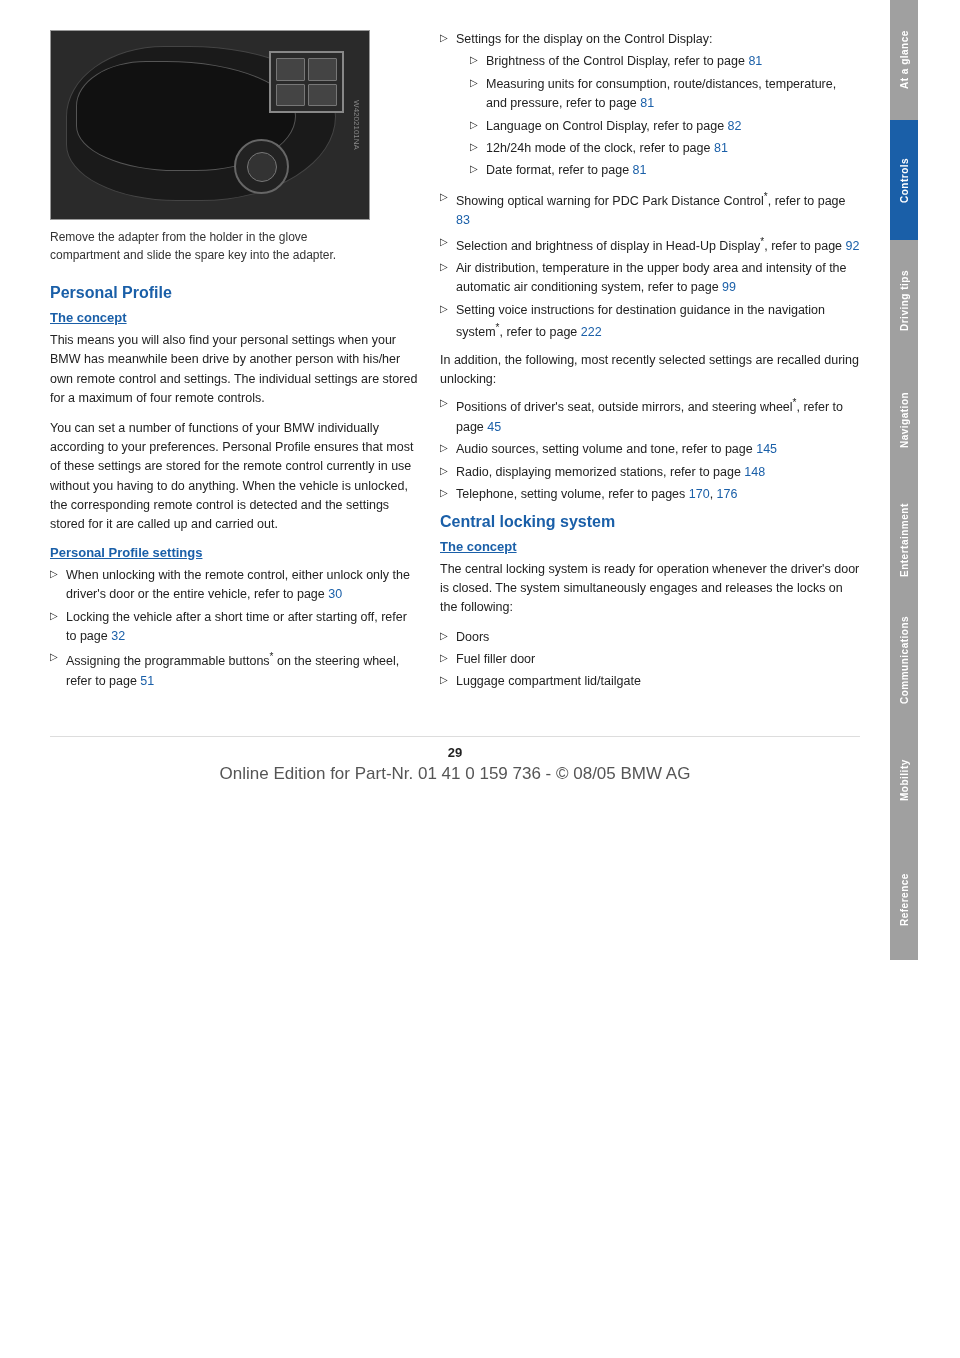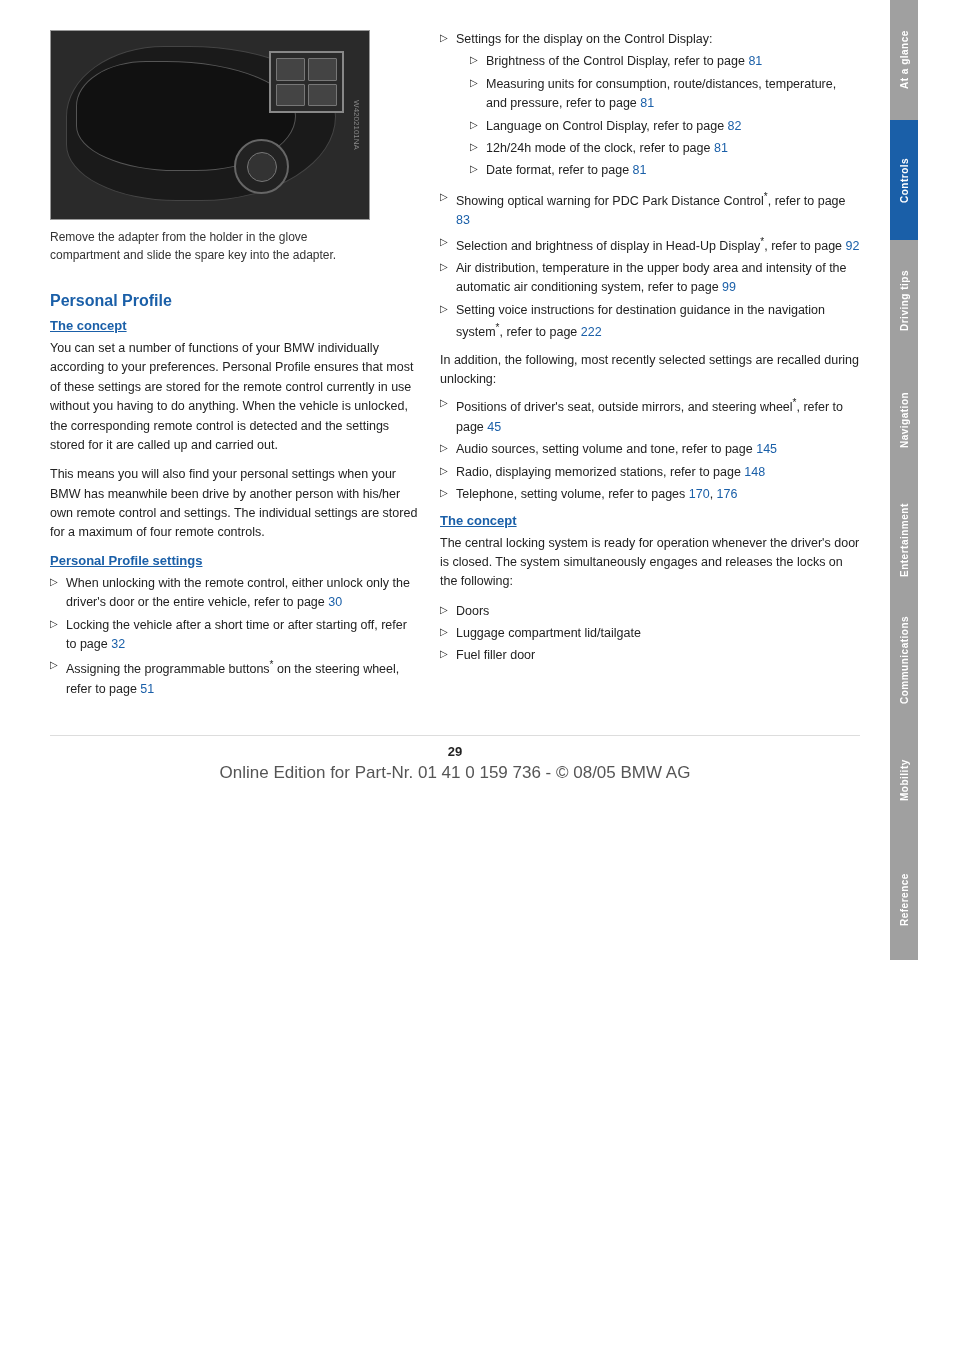--- a/index.html
+++ b/index.html
@@ -83,21 +83,21 @@
       top: 50%;
       transform: translateY(-50%);
       font-size: 8px;
       color: #888;
       writing-mode: vertical-rl;
     }
     .image-caption {
       font-size: 12px;
       color: #333;
       line-height: 1.5;
-      margin-bottom: 28px;
+      margin-bottom: 20px;
       width: 320px;
     }
 
     h2.section-heading {
       color: #1a5fa8;
       font-size: 16px;
       font-weight: bold;
       margin-bottom: 8px;
       margin-top: 4px;
     }
@@ -147,21 +147,21 @@
       color: #1a5fa8;
       text-decoration: none;
     }
     .asterisk { font-size: 10px; vertical-align: super; }
 
     .page-footer {
       display: flex;
       justify-content: space-between;
       align-items: center;
       flex-direction: column;
-      margin-top: 28px;
+      margin-top: 36px;
       border-top: 1px solid #ddd;
       padding-top: 8px;
     }
     .page-number {
       font-size: 13px;
       font-weight: bold;
       margin-bottom: 4px;
     }
     .footer-text {
       font-size: 17px;
@@ -201,22 +201,22 @@
             <div style="width:30px; height:30px; background:#333; border-radius:50%; border:1px solid #777;"></div>
           </div>
           <div class="watermark">W4202101NA</div>
         </div>
       </div>
       <p class="image-caption">Remove the adapter from the holder in the glove compartment and slide the spare key into the adapter.</p>
 
       <h2 class="section-heading">Personal Profile</h2>
 
       <h3 class="sub-heading">The concept</h3>
+      <p class="body-text">This means you will also find your personal settings when your BMW has meanwhile been drive by another person with his/her own remote control and settings. The individual settings are stored for a maximum of four remote controls.</p>
       <p class="body-text">You can set a number of functions of your BMW individually according to your preferences. Personal Profile ensures that most of these settings are stored for the remote control currently in use without you having to do anything. When the vehicle is unlocked, the corresponding remote control is detected and the settings stored for it are called up and carried out.</p>
-      <p class="body-text">This means you will also find your personal settings when your BMW has meanwhile been drive by another person with his/her own remote control and settings. The individual settings are stored for a maximum of four remote controls.</p>
 
       <h3 class="sub-heading">Personal Profile settings</h3>
       <ul class="bullet-list">
         <li>
           When unlocking with the remote control, either unlock only the driver's door or the entire vehicle, refer to page <a href="#" class="link-blue">30</a>
         </li>
         <li>
           Locking the vehicle after a short time or after starting off, refer to page <a href="#" class="link-blue">32</a>
         </li>
         <li>
@@ -271,26 +271,27 @@
         </li>
         <li>
           Radio, displaying memorized stations, refer to page <a href="#" class="link-blue">148</a>
         </li>
         <li>
           Telephone, setting volume, refer to pages <a href="#" class="link-blue">170</a>, <a href="#" class="link-blue">176</a>
         </li>
       </ul>
 
       <div class="full-width-section">
+        <h2 class="section-heading">Central locking system</h2>
         <h3 class="sub-heading">The concept</h3>
         <p class="body-text">The central locking system is ready for operation whenever the driver's door is closed. The system simultaneously engages and releases the locks on the following:</p>
         <ul class="bullet-list">
           <li>Doors</li>
+          <li>Fuel filler door</li>
           <li>Luggage compartment lid/tailgate</li>
-          <li>Fuel filler door</li>
         </ul>
       </div>
     </div>
   </div>
 
   <div class="page-footer">
     <div class="page-number">29</div>
     <div class="footer-text">Online Edition for Part-Nr. 01 41 0 159 736 - © 08/05 BMW AG</div>
   </div>
 </div>

